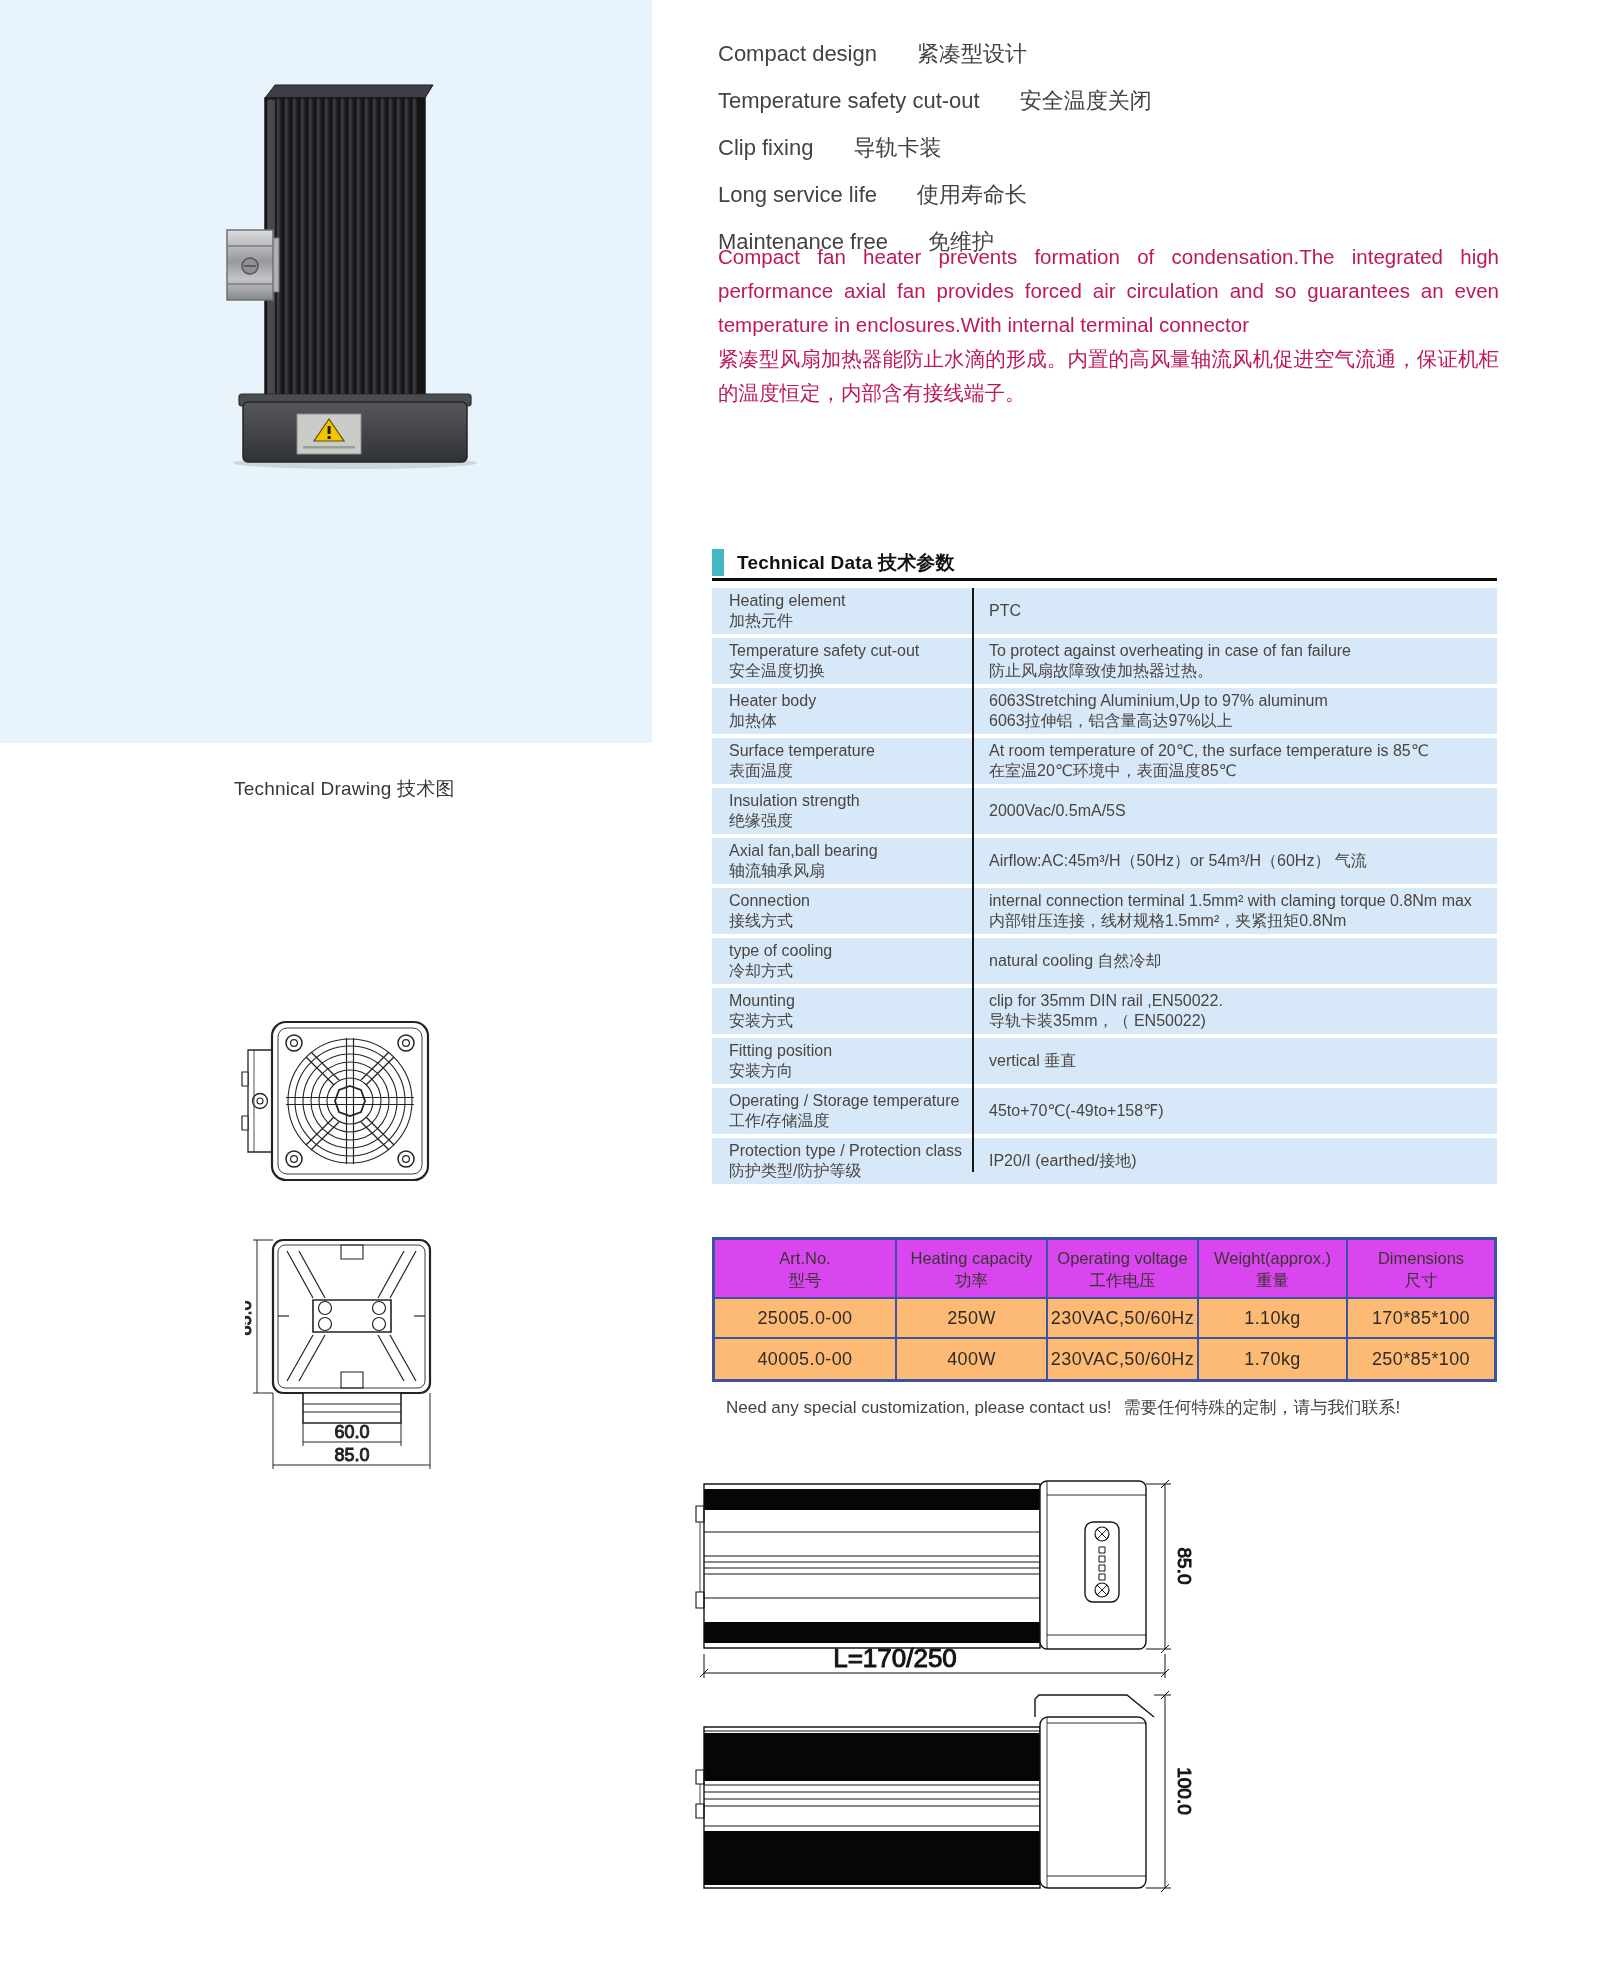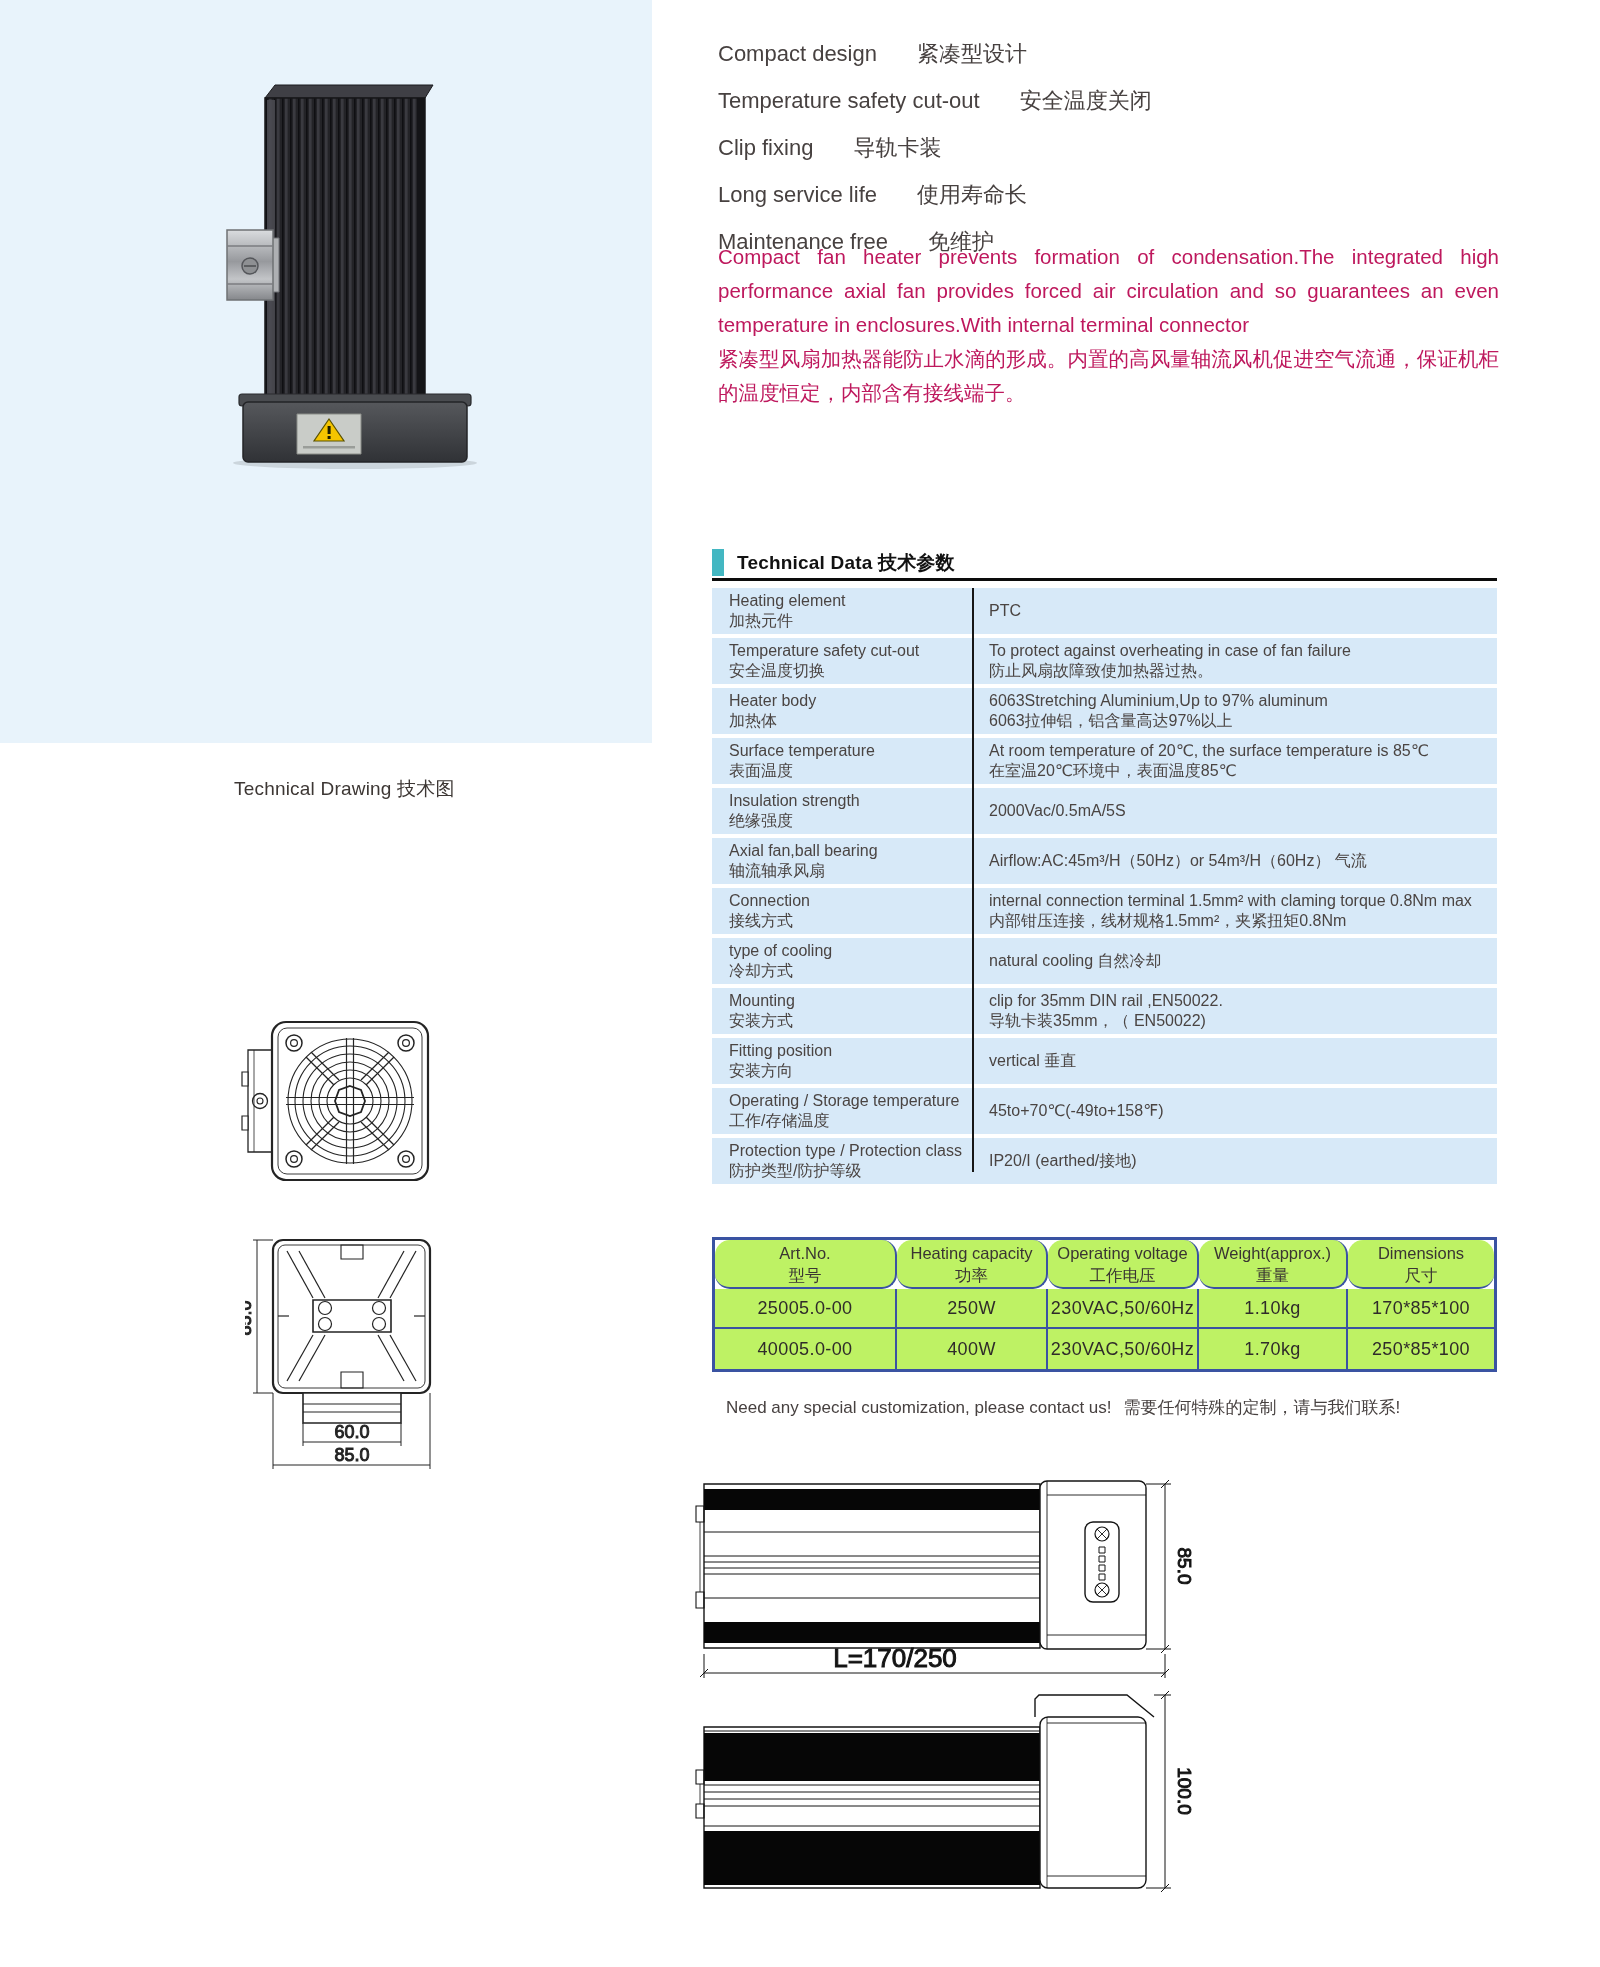--- a/index.html
+++ b/index.html
@@ -41,23 +41,23 @@
   .tl:empty{display:none;}
   .tech-divider{left:972px;top:588px;width:2px;height:584px;background:#161616;}
 
   
   .ptable{left:712px;top:1237px;width:785px;border:3px solid #3a53a2;box-sizing:border-box;
           display:grid;grid-template-columns:182px 151px 151px 149px 146px;}
   .pcell{box-sizing:border-box;border-right:2px solid #3a53a2;border-bottom:2px solid #3a53a2;
          display:flex;flex-direction:column;align-items:center;justify-content:center;}
   .pcell.lastcol{border-right:none;text-align:center;}
   .pcell.lastrow{border-bottom:none;}
-  .phead{height:49px;background:#bef264;border-radius:15px;}
+  .phead{height:59px;background:#d946ef;}
   .phead .hl{font-size:16.5px;line-height:22px;color:#3a3532;}
-  .pdata{height:40px;background:#bef264;font-size:18px;color:#2f2b2a;letter-spacing:.4px;}
+  .pdata{height:40px;background:#fdba74;font-size:18px;color:#2f2b2a;letter-spacing:.4px;}
 
   .note{left:726px;top:1396px;font-size:17px;color:#474140;white-space:nowrap;}
   .note .zh{margin-left:12px;}
 
   svg{display:block;}
   .drw line,.drw path,.drw rect,.drw circle,.drw polygon,.drw polyline{vector-effect:non-scaling-stroke;}
   text{font-family:"Liberation Sans","DejaVu Sans",sans-serif;}
 </style>
 </head>
 <body>

